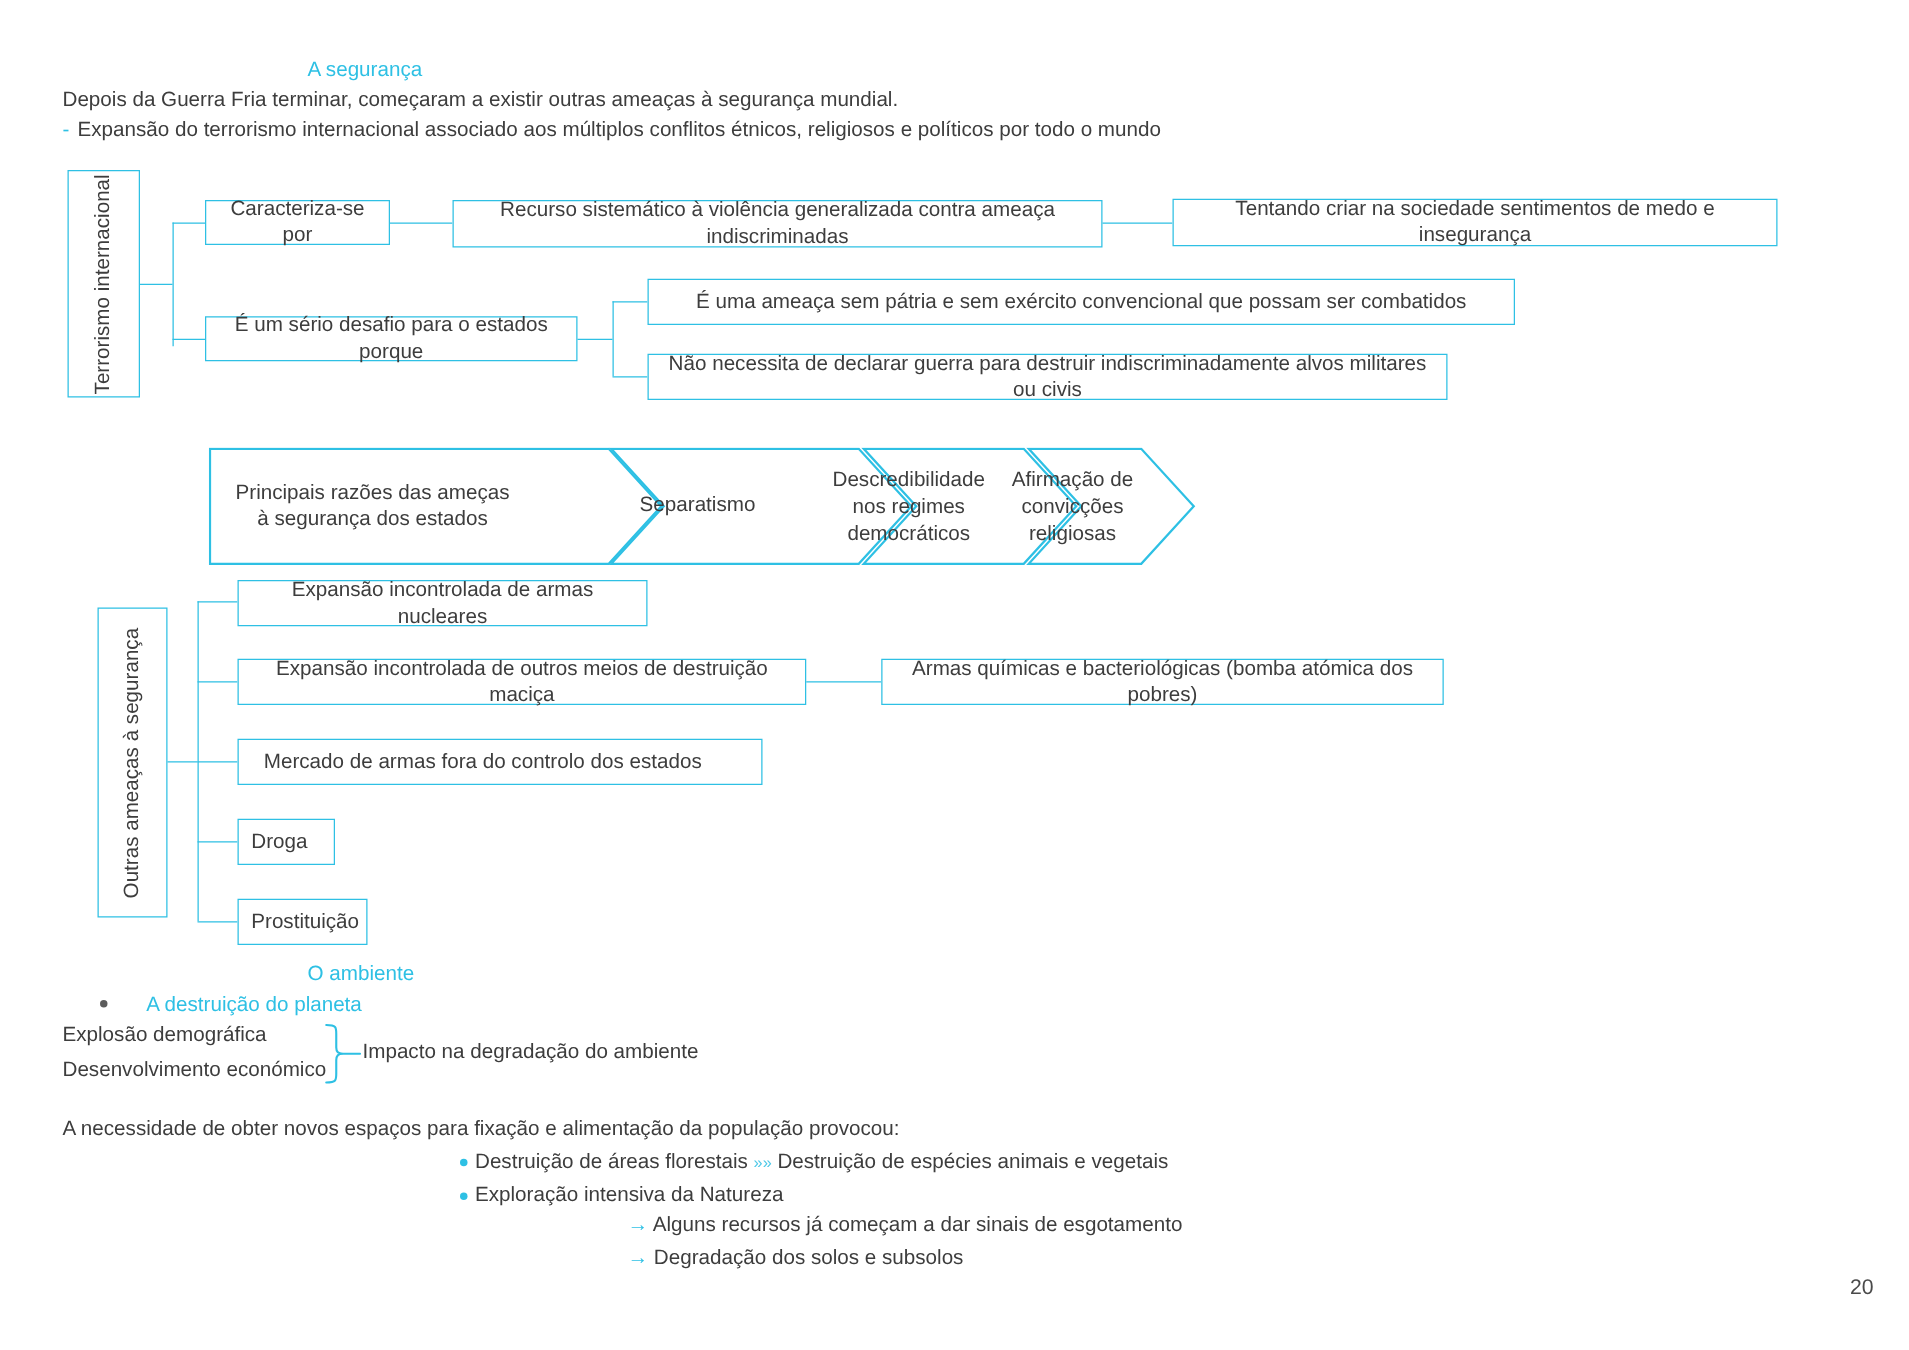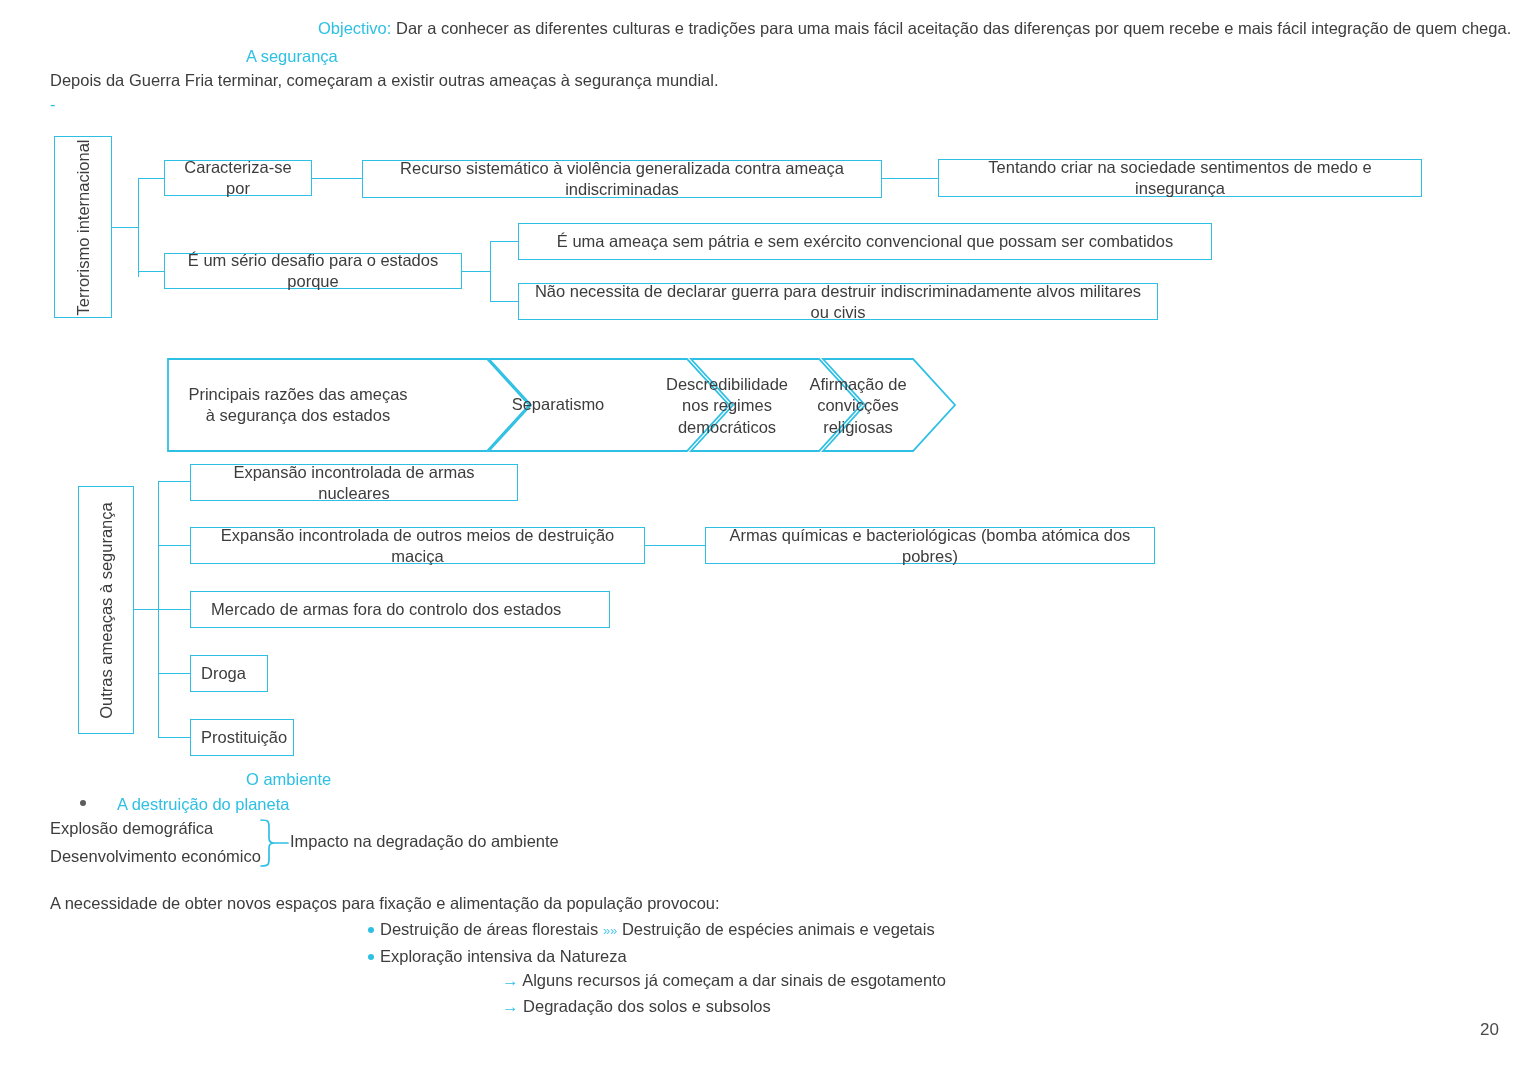--- a/index.html
+++ b/index.html
@@ -102,30 +102,27 @@
     position: absolute;
     font-size: 17px;
     color: #4a4a4a;
   }
 </style>
 </head>
 <body>
 
 <div class="page">
 
-  <div class="abs txt" style="left:318px; top:18px;">
-    <span class="accent">Objectivo:</span>
-    <span>Dar a conhecer as diferentes culturas e tradições para uma mais fácil aceitação das diferenças por quem recebe e mais fácil integração de quem chega.</span>
-  </div>
 
   <div class="abs txt accent" style="left:246px; top:46px;">A segurança</div>
 
   <div class="abs txt" style="left:50px; top:70px;">Depois da Guerra Fria terminar, começaram a existir outras ameaças à segurança mundial.</div>
 
   <div class="abs txt accent" style="left:50px; top:94px;">-</div>
+  <div class="abs txt" style="left:62px; top:94px;">Expansão do terrorismo internacional associado aos múltiplos conflitos étnicos, religiosos e políticos por todo o mundo</div>
 
   <div>
 
     <div class="vbox" style="left:54px; top:136px; width:58px; height:182px;">
       <span>Terrorismo internacional</span>
     </div>
 
     <div class="ln-h" style="left:112px; top:227px; width:26px;"></div>
     <div class="ln-v" style="left:138px; top:178px; height:99px;"></div>
     <div class="ln-h" style="left:138px; top:178px; width:26px;"></div>

